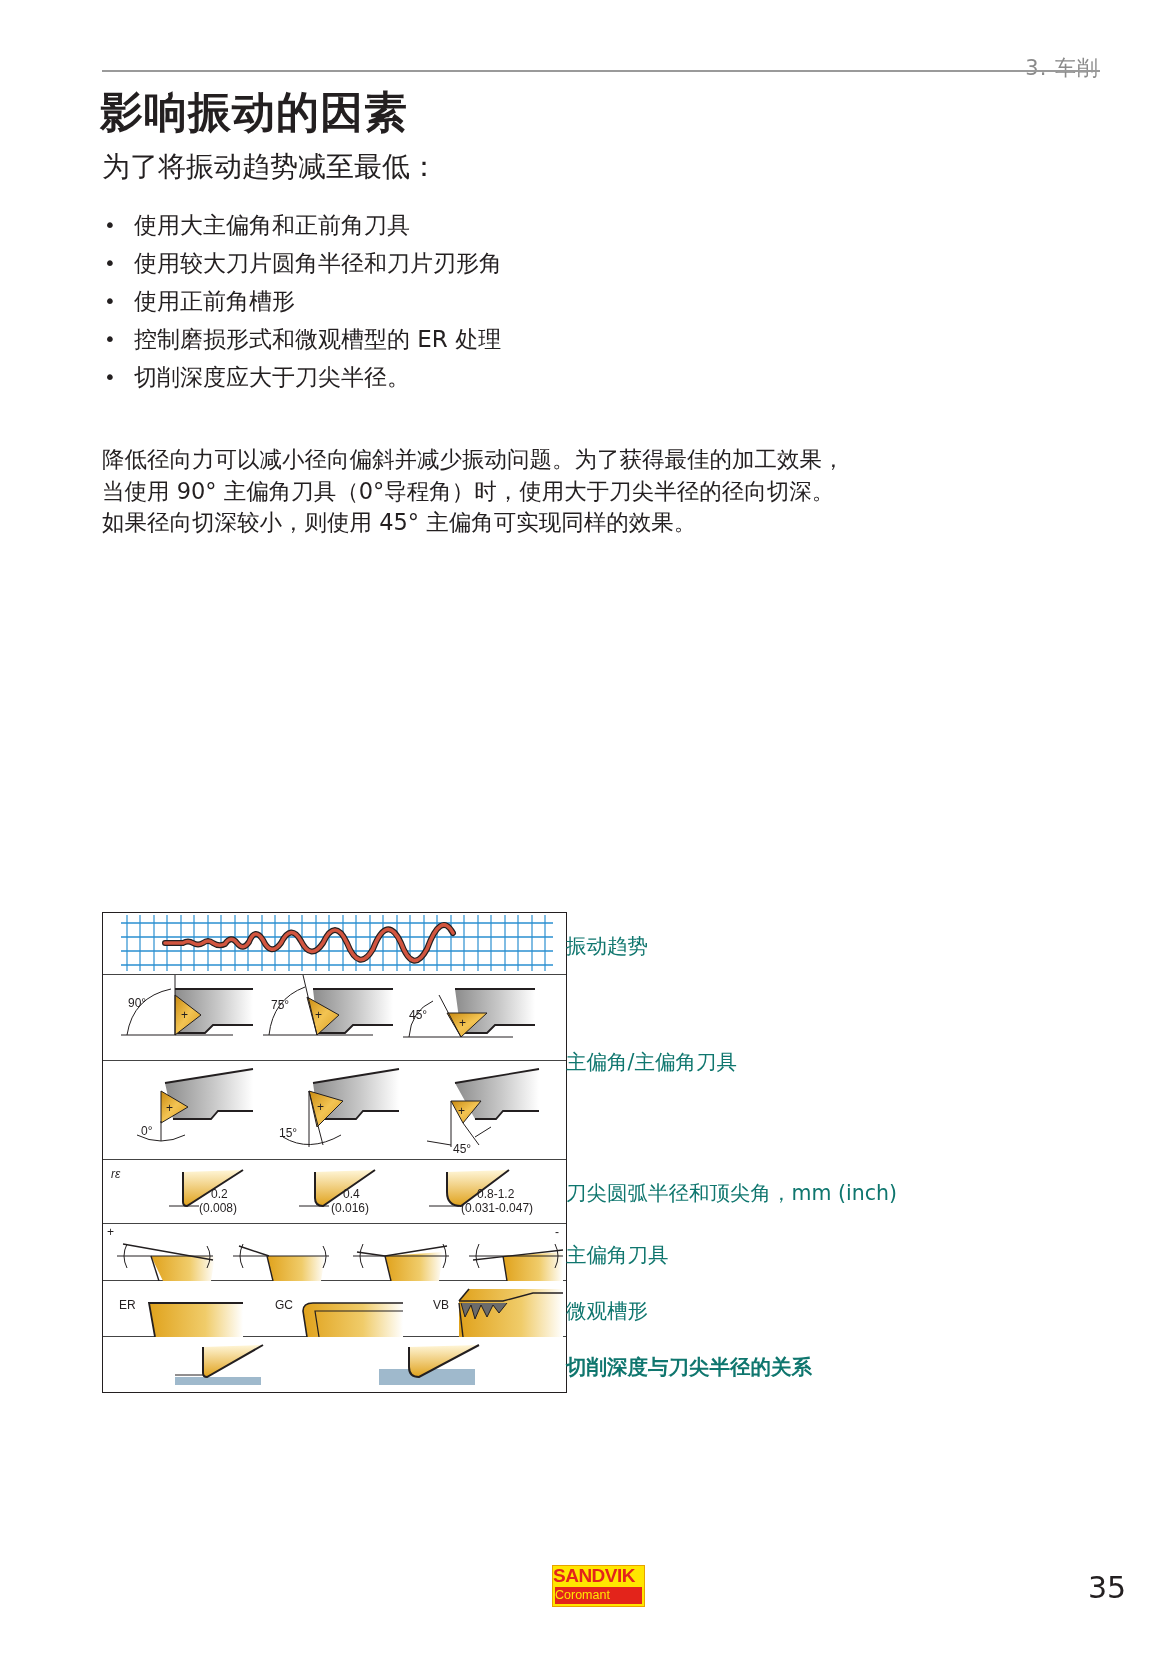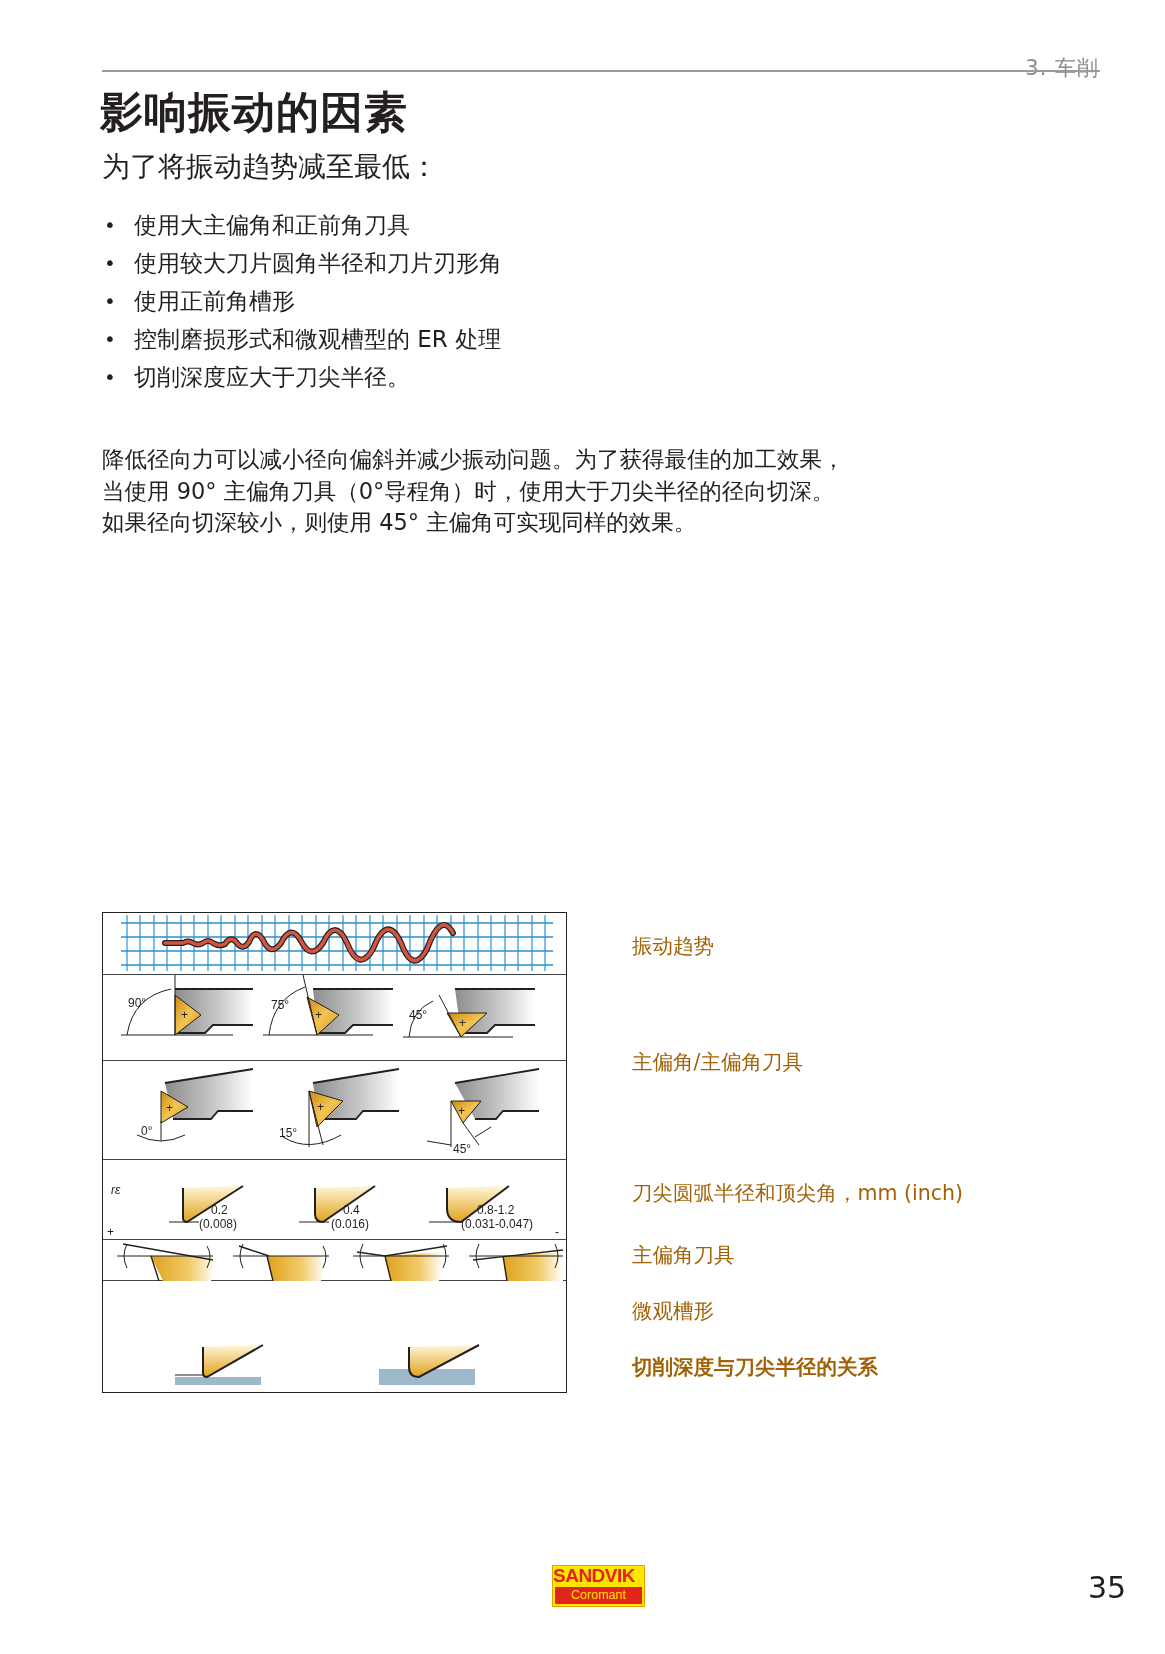--- a/index.html
+++ b/index.html
@@ -10,25 +10,25 @@
   .rule{left:102px;top:70px;width:998px;height:2px;background:#9a9a9a;}
   .title{left:100px;top:84px;font-size:43px;font-weight:bold;color:#231f20;letter-spacing:1px;}
   .intro{left:102px;top:148px;font-size:28px;color:#231f20;}
   ul.bullets{left:102px;top:206px;margin:0;padding:0;list-style:none;}
   ul.bullets li{font-size:23px;line-height:38px;height:38px;position:relative;padding-left:32px;}
   ul.bullets li .dot{position:absolute;left:2px;top:0;font-size:20px;}
   .para{left:102px;top:424px;width:750px;font-size:22.5px;line-height:31.5px;color:#231f20;margin-top:20px;}
   .fig{left:102px;top:912px;width:465px;height:481px;border:1.5px solid #231f20;box-sizing:border-box;}
   .row{position:absolute;left:0;width:100%;border-bottom:1.5px solid #444;box-sizing:border-box;}
   .row svg{position:absolute;left:0;top:0;}
-  .lbl{left:632px;font-size:20.5px;color:#a16207;}
+  .lbl{left:566px;font-size:20.5px;color:#0f766e;}
   .pagenum{left:1088px;top:1570px;font-size:30px;color:#231f20;}
   .logo{left:552px;top:1565px;width:93px;height:42px;background:#ffe600;border:1.5px solid #e8a200;box-sizing:border-box;}
   .logo .brand{position:absolute;left:0;top:0;width:100%;font-family:"Liberation Sans",sans-serif;font-weight:bold;font-size:19px;line-height:20px;color:#e3241b;letter-spacing:-0.5px;}
-  .logo .sub{position:absolute;left:2px;right:2px;bottom:2px;height:17px;background:#e3241b;color:#ffe600;text-align:center;font-family:"Liberation Sans",sans-serif;font-size:12.5px;line-height:17px;}
+  .logo .sub{position:absolute;left:2px;right:2px;bottom:2px;height:17px;background:#e3241b;color:#ffe600;font-family:"Liberation Sans",sans-serif;font-size:12.5px;line-height:17px;}
   .small{font-family:"Liberation Sans",sans-serif;font-size:12px;fill:#231f20;}
 </style>
 </head>
 <body>
 
 <div class="abs chapter">3. 车削</div>
 <div class="abs rule"></div>
 
 <div class="abs title">影响振动的因素</div>
 <div class="abs intro">为了将振动趋势减至最低：</div>
@@ -173,21 +173,21 @@
       <path d="M352 22 L436 8 M436 50 L400 50 L393 58 L372 58" fill="none" stroke="#231f20" stroke-width="1.8"></path>
       <path d="M348 40 L378 40 L360 62 Z" fill="url(#insert)" stroke="#231f20" stroke-width="1"></path>
       <text x="355" y="54" class="small" font-size="14">+</text>
       <line x1="348" y1="40" x2="348" y2="86" stroke="#231f20" stroke-width="1"></line>
       <line x1="360" y1="62" x2="376" y2="84" stroke="#231f20" stroke-width="1"></line>
       <path d="M324 80 L348 84 M372 76 L388 66" fill="none" stroke="#231f20" stroke-width="1"></path>
       <text x="350" y="92" class="small">45°</text>
     </svg>
   </div>
 
-  <div class="row" style="top:263px;height:64px;text-align:right;">
+  <div class="row" style="top:247px;height:64px;text-align:right;">
     <svg width="463" height="64">
       <text x="8" y="18" class="small" font-style="italic" font-size="13">rε</text>
 
       <path d="M80 12 L80 42 Q80 46 84 46 L140 10 Z" fill="url(#goldv)"></path>
       <path d="M80 12 L80 42 Q80 46 84 46 L140 10" fill="none" stroke="#231f20" stroke-width="2"></path>
       <line x1="66" y1="46" x2="96" y2="46" stroke="#231f20" stroke-width="1"></line>
       <text x="108" y="38" class="small">0.2</text>
       <text x="96" y="52" class="small">(0.008)</text>
 
       <path d="M212 12 L212 38 Q212 46 220 46 L272 10 Z" fill="url(#goldv)"></path>
@@ -235,20 +235,39 @@
         <path d="M400 32 L404 57 L460 57 L460 28 Z" fill="url(#gold)" stroke="none"></path>
         <line x1="366" y1="32" x2="460" y2="32"></line>
         <line x1="370" y1="36" x2="460" y2="26" stroke-width="1.4"></line>
         <line x1="400" y1="32" x2="404" y2="57" stroke-width="1.4"></line>
         <path d="M376 20 Q370 32 376 44"></path>
           <path d="M452 20 Q458 32 452 44"></path>
       </g>
     </svg>
   </div>
 
+  <div class="row" style="top:368px;height:56px;">
+    <svg width="463" height="56">
+      <text x="16" y="28" class="small">ER</text>
+      <path d="M46 22 L140 22 L140 56 L52 56 Z" fill="url(#gold)"></path>
+      <path d="M140 22 L46 22 L52 56" fill="none" stroke="#231f20" stroke-width="1.8"></path>
+
+      <text x="172" y="28" class="small">GC</text>
+      <path d="M200 30 Q200 22 210 22 L300 22 L300 56 L204 56 Z" fill="url(#gold)"></path>
+      <path d="M300 22 L210 22 Q200 22 200 30 L204 56" fill="none" stroke="#231f20" stroke-width="1.6"></path>
+      <path d="M300 30 L212 30 L216 56" fill="none" stroke="#231f20" stroke-width="1.2"></path>
+
+      <text x="330" y="28" class="small">VB</text>
+      <path d="M356 20 L366 8 L460 8 L460 56 L356 56 Z" fill="url(#gold)"></path>
+      <path d="M356 20 L400 20 L430 12 L460 12" fill="none" stroke="#231f20" stroke-width="1.4"></path>
+      <path d="M356 20 L366 8" fill="none" stroke="#231f20" stroke-width="1.6"></path>
+      <path d="M358 22 L362 36 L368 24 L372 38 L378 24 L384 36 L390 24 L396 32 L404 22" fill="#6b6b6b" stroke="#231f20" stroke-width="1"></path>
+      <path d="M356 22 L360 56" fill="none" stroke="#231f20" stroke-width="1.4"></path>
+    </svg>
+  </div>
 
   <div class="row" style="top:424px;height:57px;border-bottom:none;">
     <svg width="463" height="57">
       <rect x="72" y="40" width="86" height="8" fill="#9fb9cc"></rect>
       <line x1="72" y1="38" x2="100" y2="38" stroke="#231f20" stroke-width="1"></line>
       <path d="M100 10 L100 36 Q100 40 104 40 L160 8 Z" fill="url(#goldv)"></path>
       <path d="M100 10 L100 36 Q100 40 104 40 L160 8" fill="none" stroke="#231f20" stroke-width="2"></path>
 
       <rect x="276" y="32" width="96" height="16" fill="#9fb9cc"></rect>
       <path d="M306 10 L306 30 Q306 40 316 40 L376 8 Z" fill="url(#goldv)"></path>

